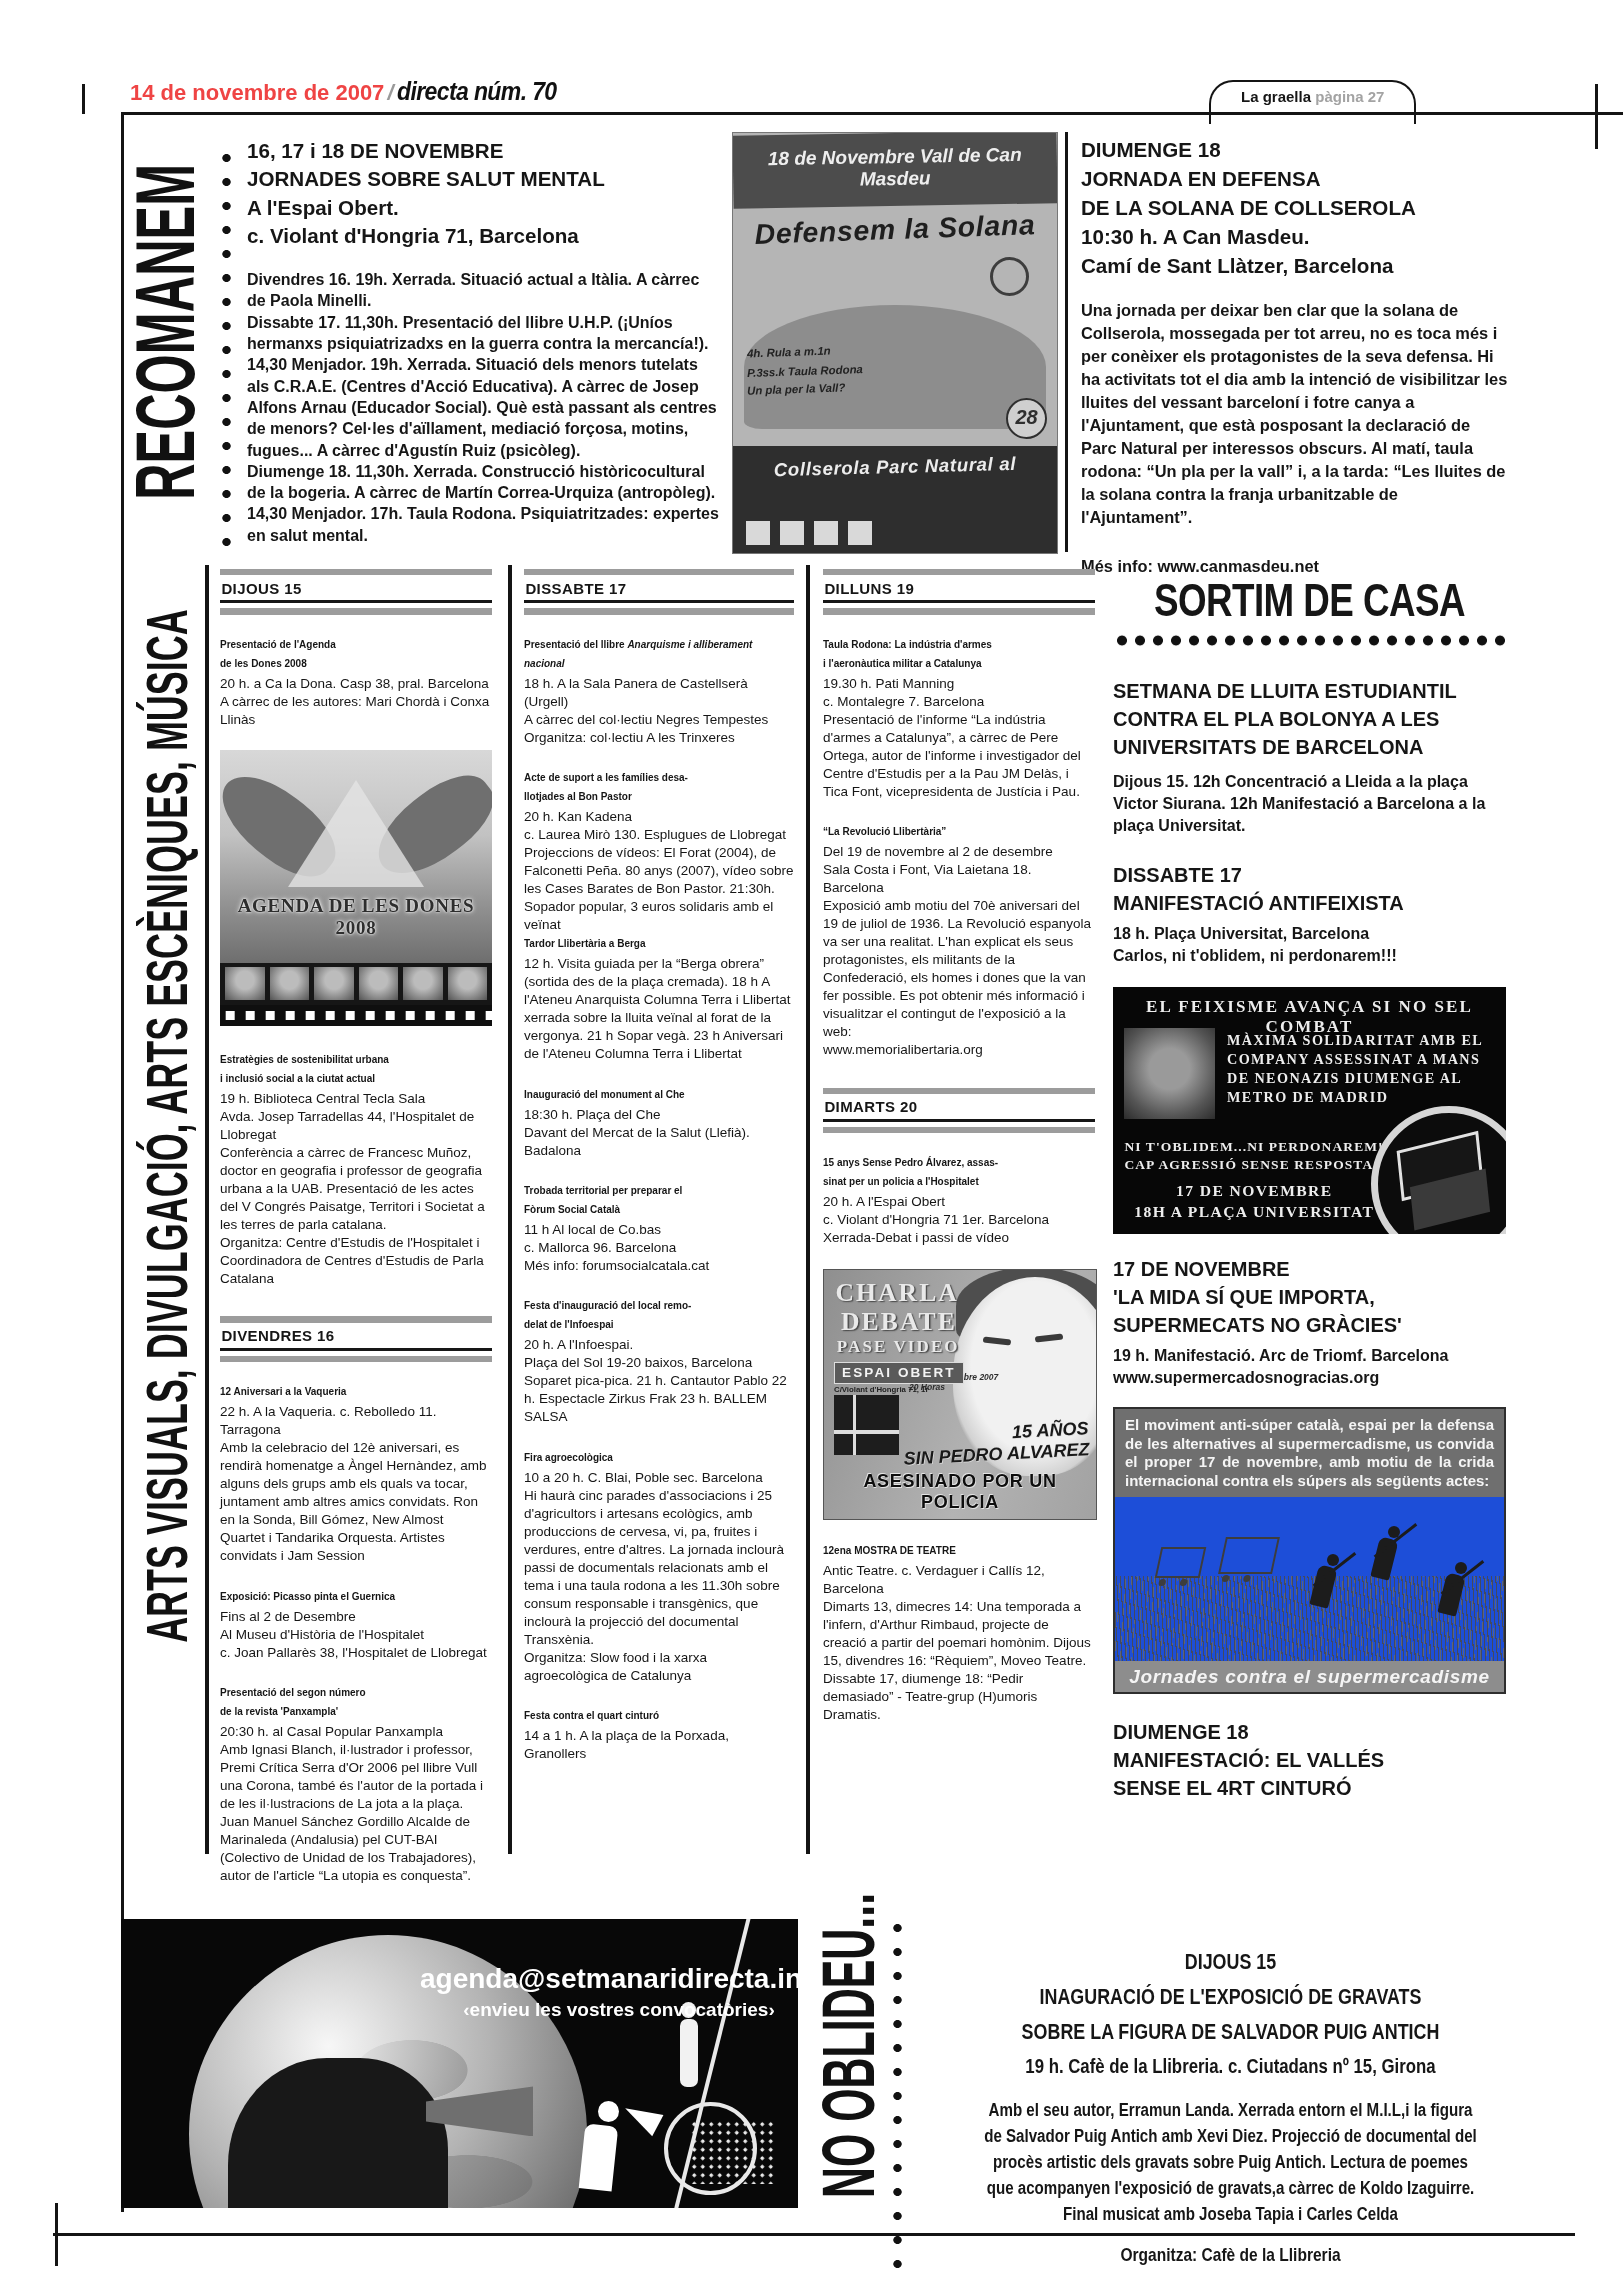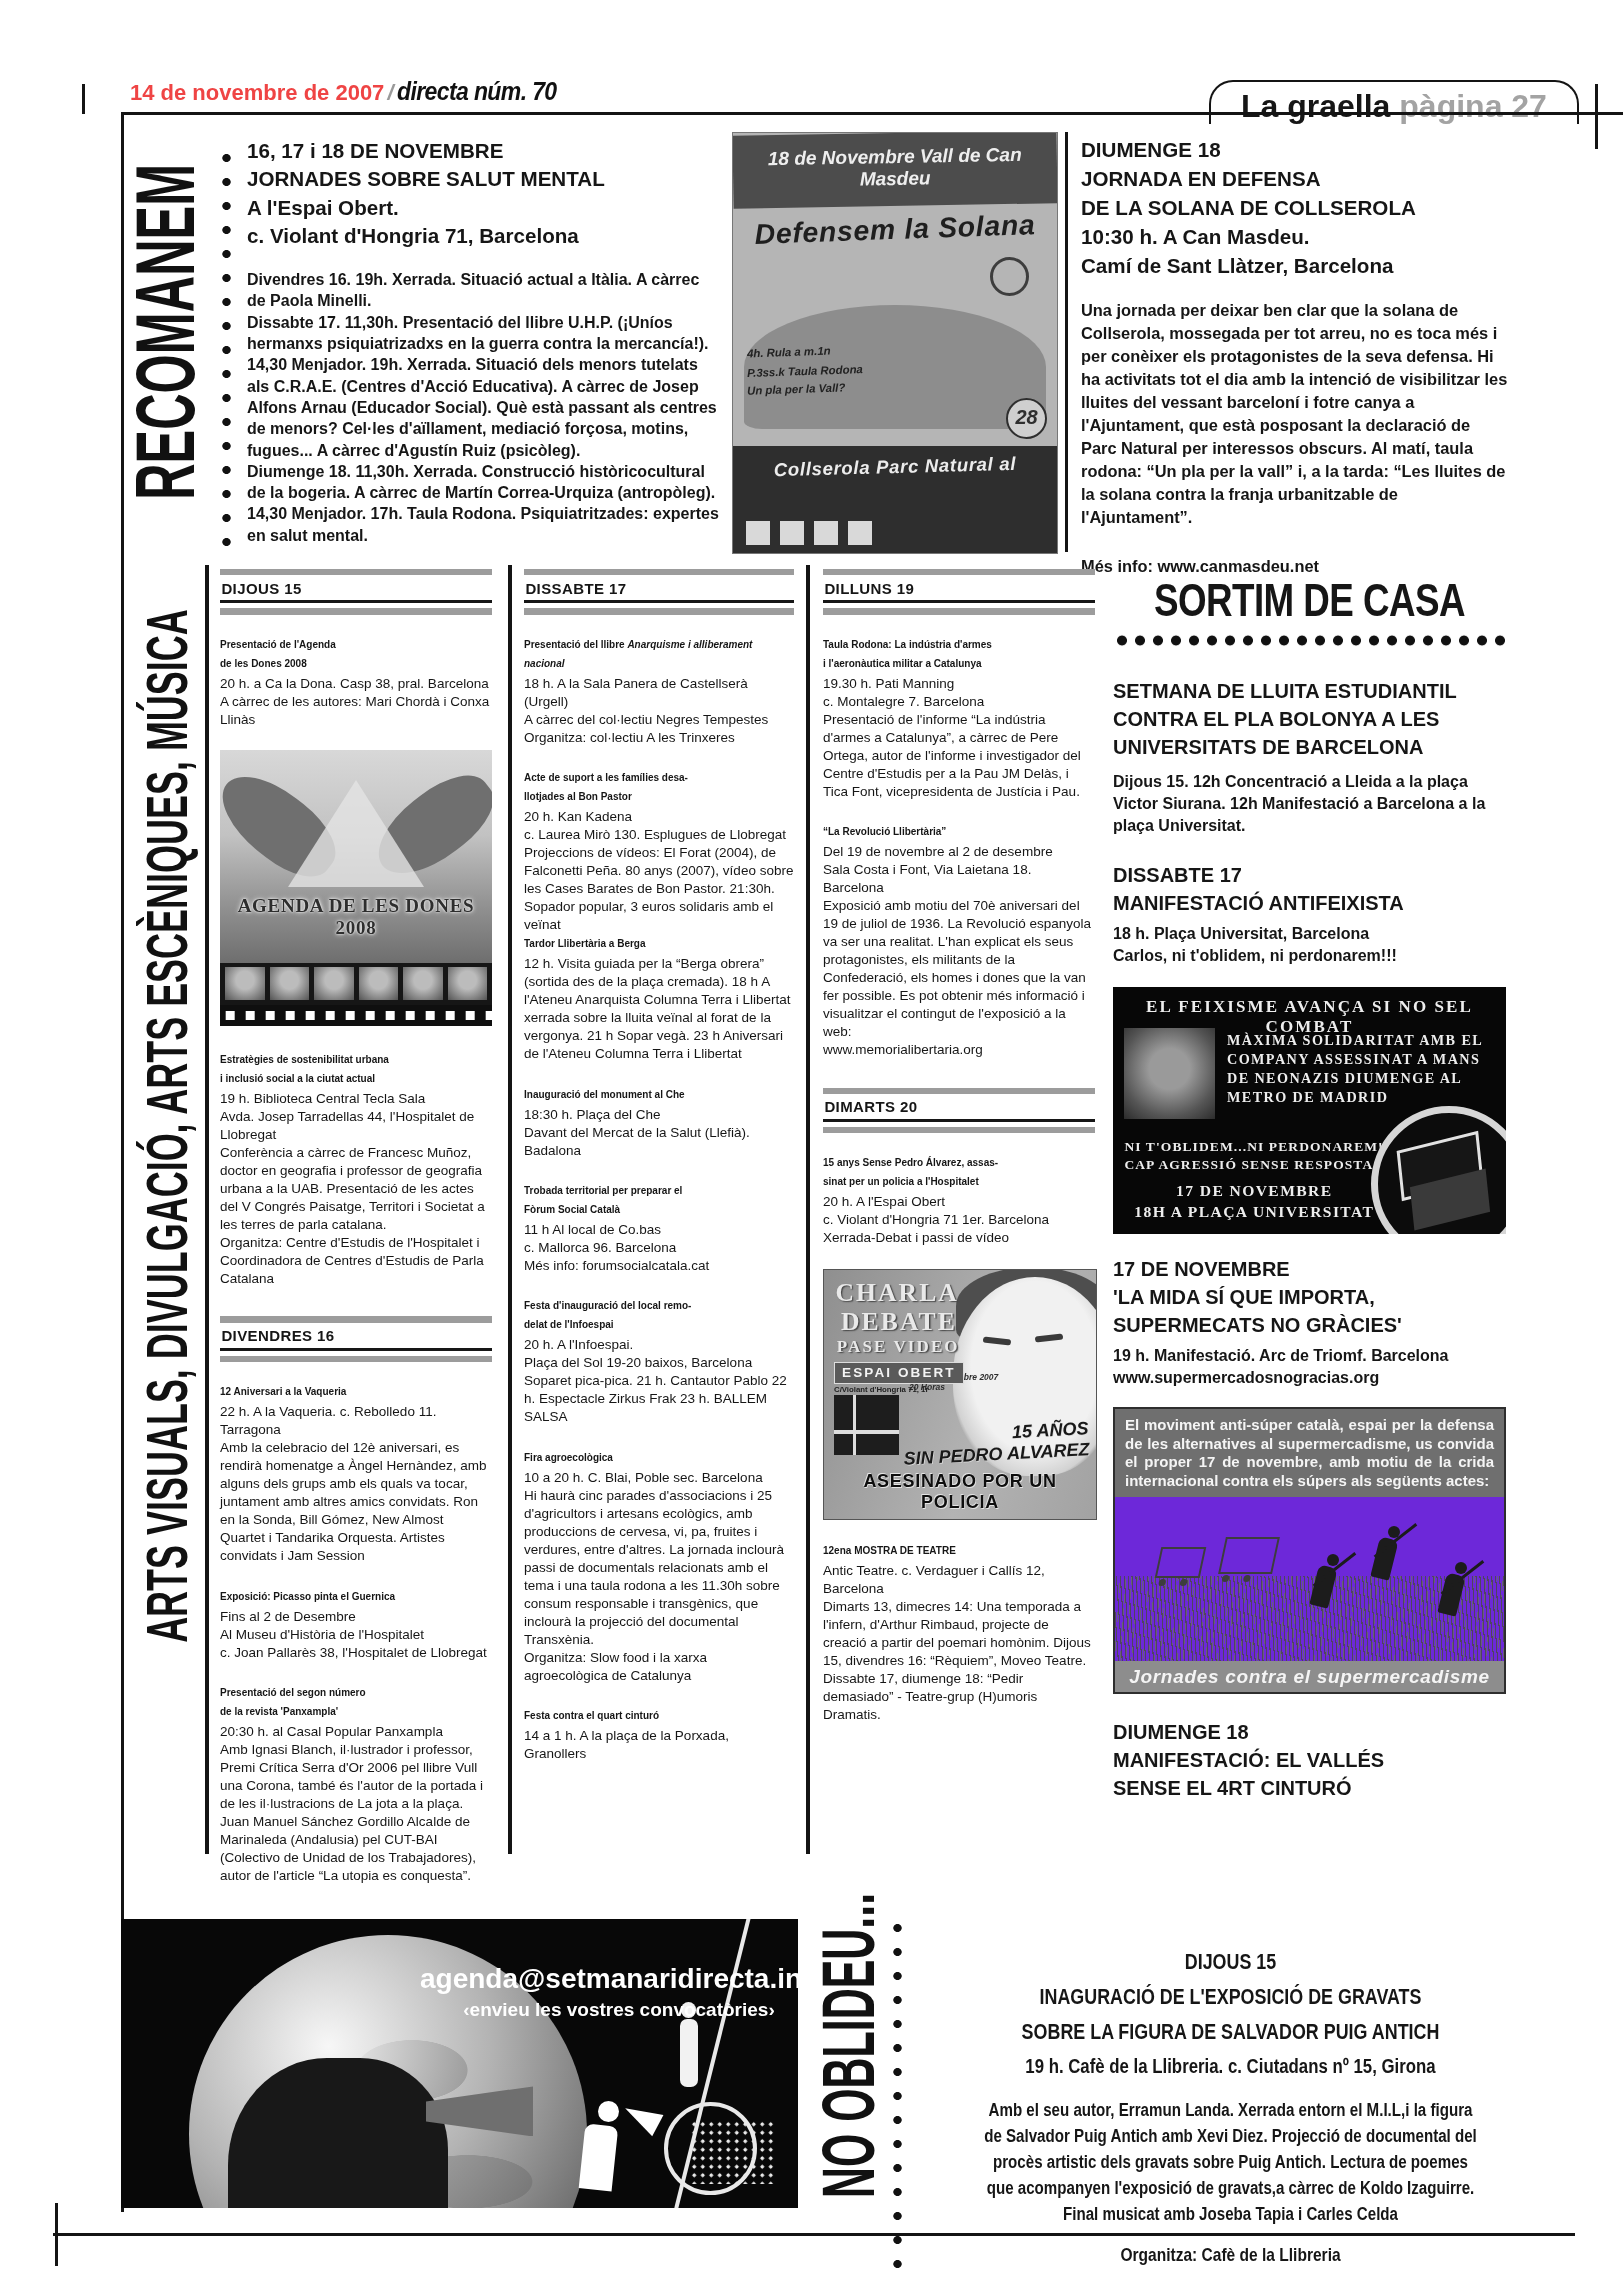--- a/index.html
+++ b/index.html
@@ -10,21 +10,21 @@
   .it{font-style:italic;}
   .hline{position:absolute;height:2.8px;background:#141414;}
   .vline{position:absolute;width:2.8px;background:#141414;}
   .vrule{position:absolute;width:3.6px;background:#141414;}
 
   
   .date-line{font-size:22px;font-weight:bold;color:#ef4444;white-space:nowrap;}
   .masthead{font-size:25.6px;font-weight:bold;font-style:italic;color:#111;
             display:inline-block;transform:scaleX(.9);transform-origin:left center;letter-spacing:-0.7px;}
   .tab{position:absolute;border:2.8px solid #141414;border-bottom:none;border-radius:24px 24px 0 0;
-       background:#fff;padding:5.7px 30px 4.3px 30px;font-size:32px;font-weight:bold;white-space:nowrap;text-align:right;}
+       background:#fff;padding:5.7px 30px 4.3px 30px;font-size:15px;font-weight:bold;white-space:nowrap;text-align:right;}
   .tab .lite{color:#a3a3a3;}
 
   
   .vlabel{position:absolute;writing-mode:vertical-rl;font-weight:bold;white-space:nowrap;
           text-align:center;color:#111;}
 
   
   .vdots{position:absolute;width:8.5px;background-image:radial-gradient(circle,#111 3.6px,transparent 4.3px);
          background-size:8.5px 24px;background-repeat:repeat-y;background-position:center top;}
 
@@ -106,21 +106,21 @@
   .af-bottom{position:absolute;left:21.3px;bottom:11.4px;font-size:15.6px;font-weight:bold;letter-spacing:1.4px;
              text-align:center;line-height:21.3px;}
   .af-logo{position:absolute;right:-21.3px;bottom:-28.4px;width:142px;height:142px;border:7.1px solid #d6d6d6;
            border-radius:50%;background:#0c0c0c;overflow:hidden;}
   .af-flag1{position:absolute;left:20px;top:28.4px;width:78px;height:44px;background:#161616;
             border:3.6px solid #e2e2e2;transform:rotate(-14deg) skewX(-8deg);}
   .af-flag2{position:absolute;left:33px;top:65px;width:78px;height:43px;background:#3a3a3a;
             transform:rotate(-14deg) skewX(-8deg);}
 
   
-  .superp{border:2.1px solid #2e2e2e;margin-top:18.5px;background:#6d28d9;}
+  .superp{border:2.1px solid #2e2e2e;margin-top:18.5px;background:#1d4ed8;}
   .sp-head{background:#6f6f6f;color:#f5f5f5;font-weight:bold;font-size:15px;line-height:18.5px;
            padding:7.1px 10px;text-align:justify;}
   .sp-art{position:relative;height:164px;overflow:hidden;}
   .sp-grass{position:absolute;left:0;right:0;bottom:0;height:85px;opacity:.85;
       background-image:repeating-linear-gradient(86deg,transparent 0 2.8px,#4a4a4a 2.8px 3.9px),
                        repeating-linear-gradient(94deg,transparent 0 5px,#6a6a6a 5px 5.7px);}
   .sp-cart{position:absolute;width:41px;height:27px;border:2.1px solid #3d3d3d;transform:skewX(-12deg);background:transparent;}
   .sp-cart::after{content:"";position:absolute;left:2.8px;bottom:-10px;width:7.1px;height:7.1px;border-radius:50%;
       background:#3d3d3d;box-shadow:21.3px 0 0 #3d3d3d;}
   .sp-man{position:absolute;}

